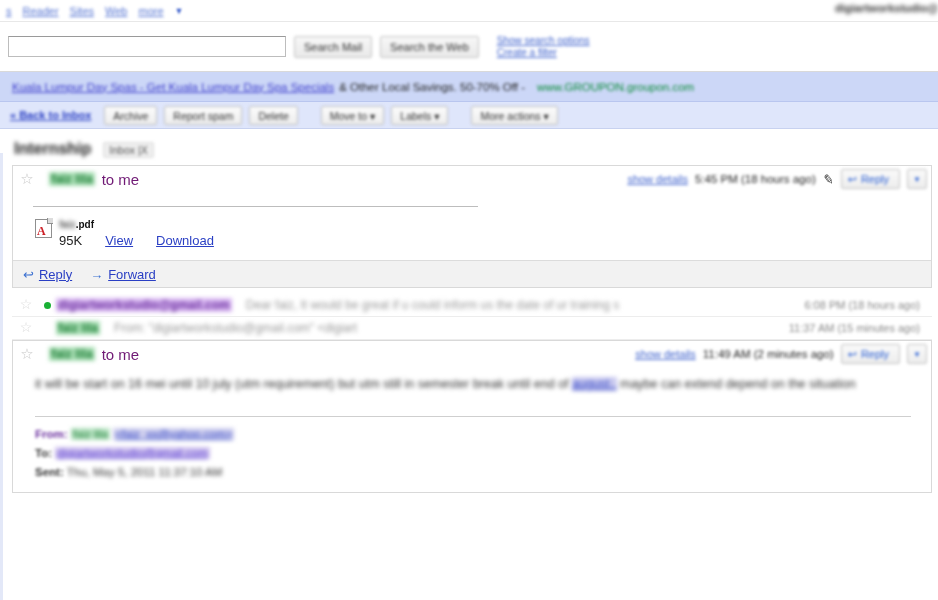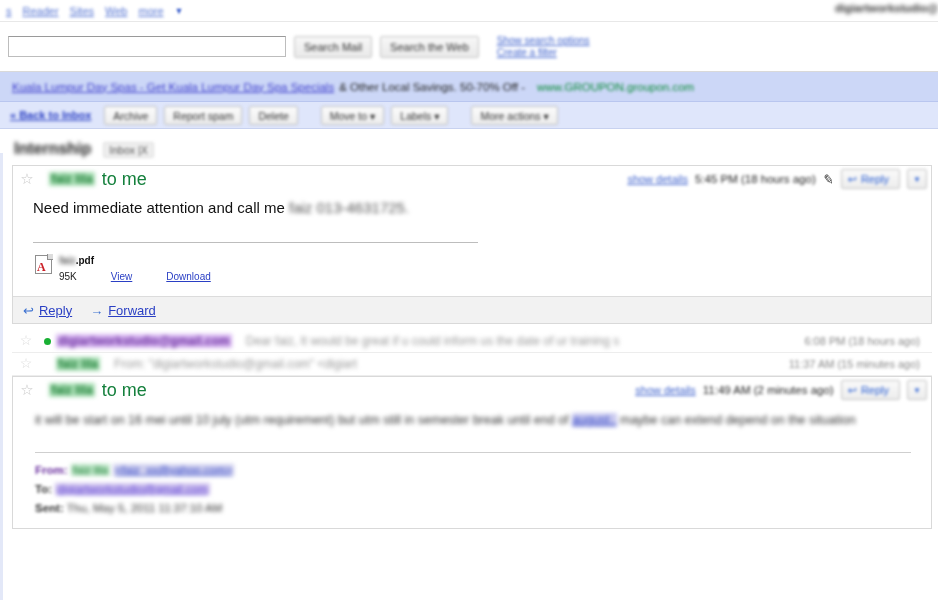--- a/index.html
+++ b/index.html
@@ -220,22 +220,22 @@
     font-weight: bold;
     font-size: 12.5px;
     color: #1a7a33;
     background: #a9dfb5;
     filter: blur(2.2px);
     margin-left: 14px;
     padding: 0 2px;
     white-space: nowrap;
   }
   .to-me {
-    font-size: 18px;
-    color: #15803d;
+    font-size: 15px;
+    color: #701a75;
     margin-left: 7px;
     white-space: nowrap;
   }
   .hdr-right {
     margin-left: auto;
     display: flex;
     align-items: center;
     gap: 7px;
   }
   .show-details {
@@ -337,22 +337,22 @@
   .attach-meta { line-height: 15px; }
   .attach-name {
     font-size: 10px;
     font-weight: bold;
     color: #111;
   }
   .attach-name .redact-inline { font-weight: bold; }
   .attach-sub {
     display: flex;
     align-items: flex-start;
-    gap: 18px;
-    font-size: 10px;
+    gap: 7px;
+    font-size: 13px;
     color: #222;
     margin-top: 1px;
   }
   .attach-sub a {
     color: #2a3fc4;
     text-decoration: underline;
     cursor: pointer;
     margin-left: 16px;
   }
   .msg-footer {
@@ -528,23 +528,20 @@
         <span class="timestamp">5:45 PM (18 hours ago)</span>
         <span class="pencil-icon">✎</span>
         <button class="reply-btn">
           <span>↩</span>
           <span>Reply</span>
         </button>
         <button class="caret-btn">▾</button>
       </div>
     </div>
 
-    <div class="msg-body">
-      <span>Need immediate attention and call me </span><span class="redact-inline">faiz 013-4631725.</span>
-    </div>
 
     <hr class="attach-sep">
 
     <div class="attachment">
       <span class="pdf-icon">
         <span class="page"></span>
           <span class="fold"></span>
           <span class="a">A</span>
       </span>
       <div class="attach-meta">

